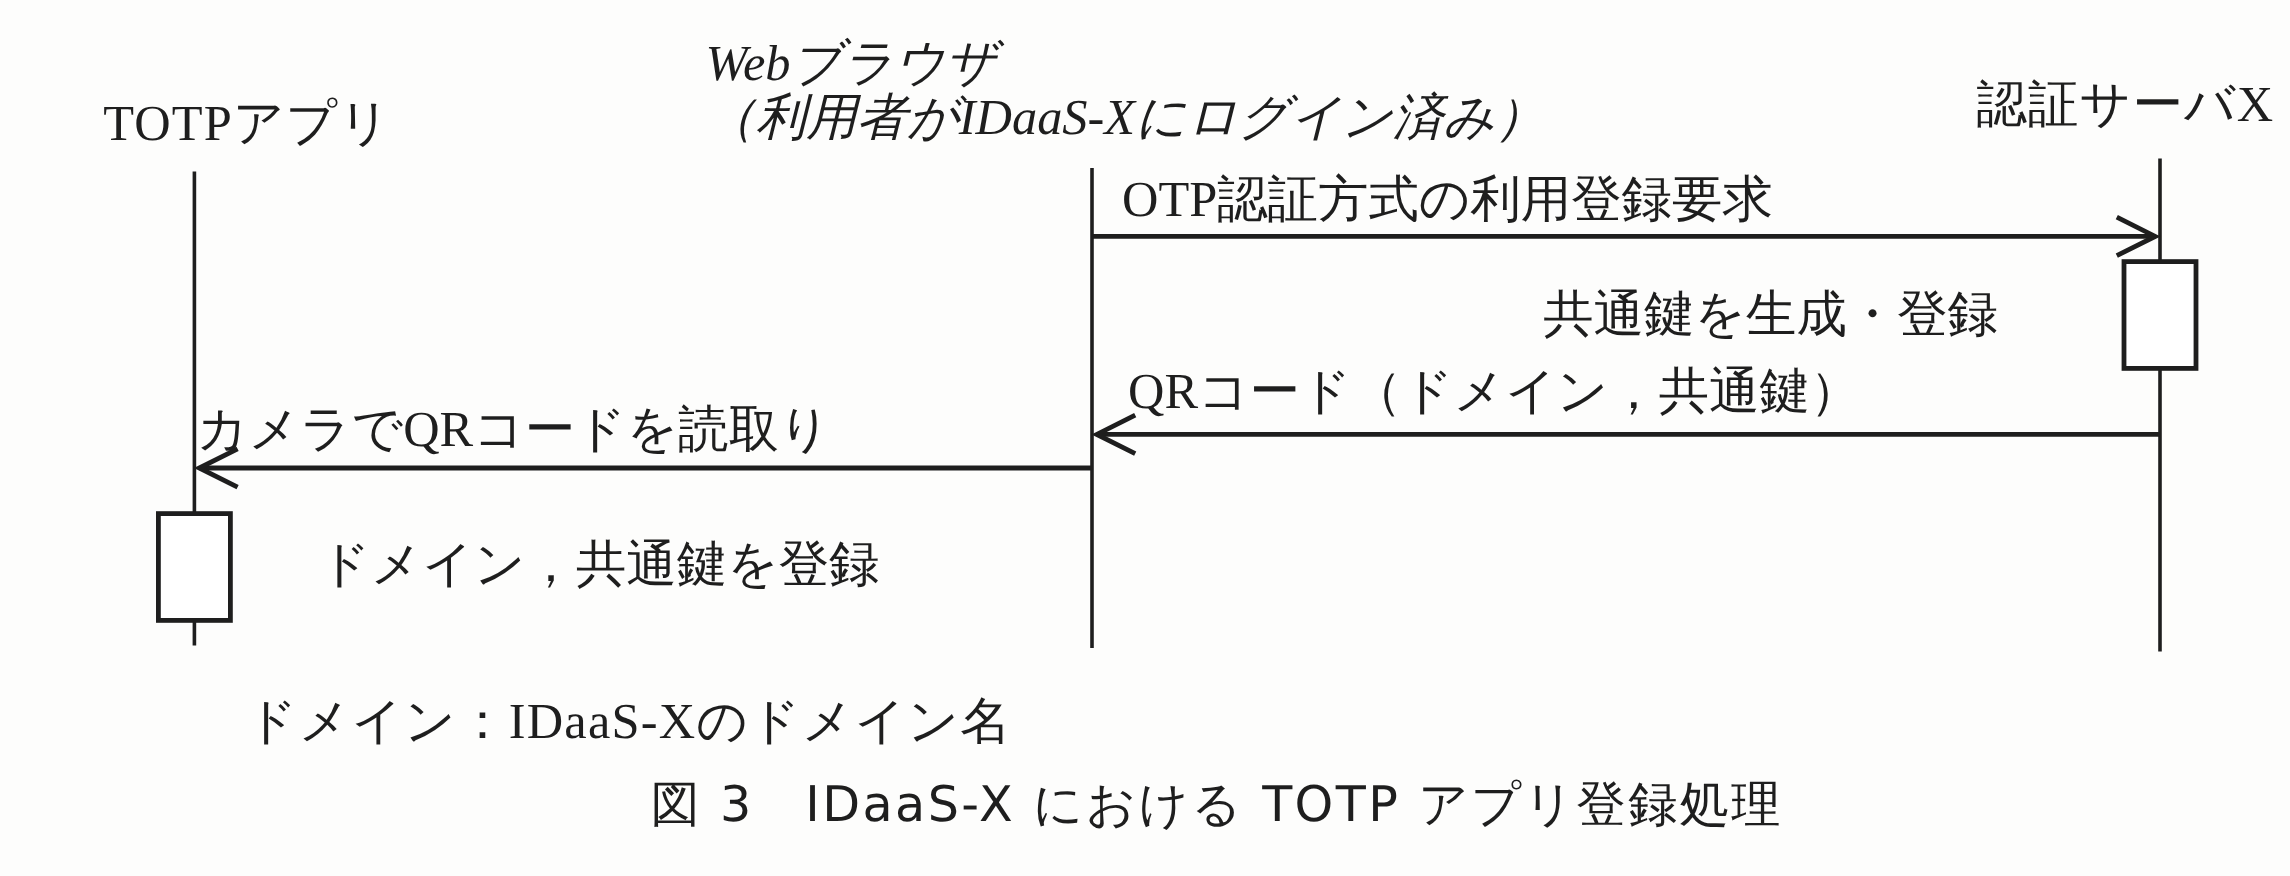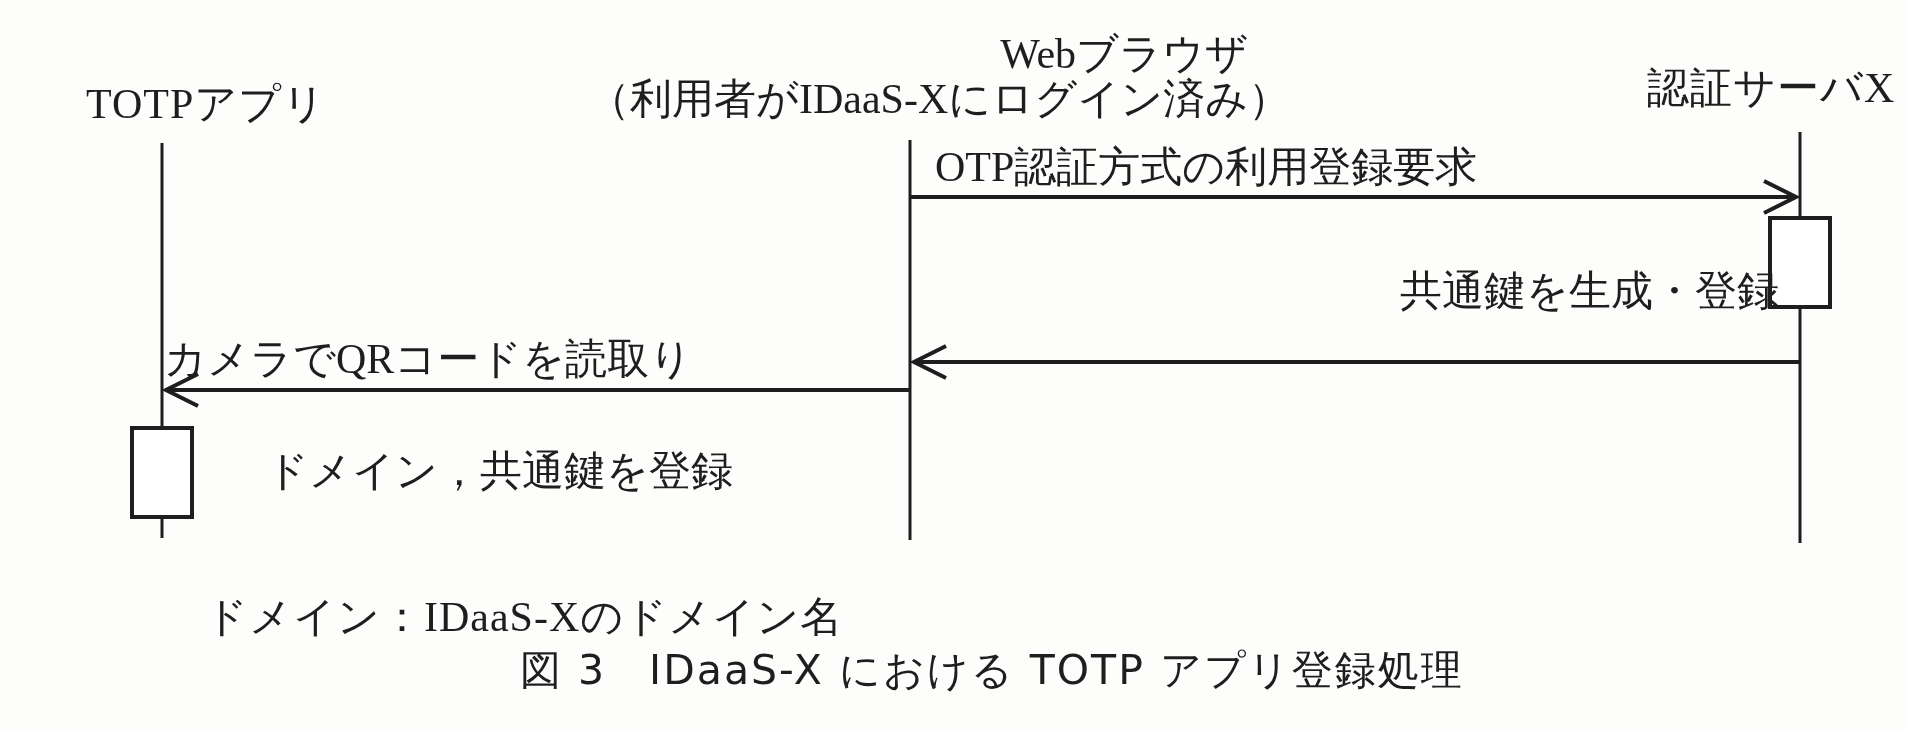--- a/index.html
+++ b/index.html
@@ -22,26 +22,27 @@
   .stage svg{position:absolute;left:0;top:0;}
   .label{
     position:absolute;
     font-size:42px;
     line-height:1.08;
     white-space:nowrap;
     color:var(--ink);
   }
   .actor-label{letter-spacing:1px;text-align:right;}
   .web-label{
-    text-align:right;
+    text-align:left;
     width:660px;
     letter-spacing:0px;
+    font-style:italic;
   }
   .msg-label{letter-spacing:0px;}
-  .note-label{letter-spacing:1px;margin-top:15px;}
+  .note-label{letter-spacing:1px;}
   .caption-label{
     font-family:"DejaVu Sans","Liberation Sans",sans-serif;
     font-size:41px;
     letter-spacing:2px;
   }
   line,polyline,rect{
     stroke:var(--ink);
   }
 </style>
 </head>
@@ -72,24 +73,25 @@
 
   <div class="label web-label" style="left:588px;top:32px;">
     <div>Webブラウザ</div>
     <div>（利用者がIDaaS-Xにログイン済み）</div>
   </div>
 
   <div class="label actor-label" style="left:1647px;top:66px;">認証サーバX</div>
 
   <div class="label msg-label" style="left:935px;top:145px;">OTP認証方式の利用登録要求</div>
 
+  <div class="label msg-label" style="left:940px;top:305px;">QRコード（ドメイン，共通鍵）</div>
 
   <div class="label msg-label" style="left:164px;top:337px;">カメラでQRコードを読取り</div>
 
-  <div class="label msg-label" style="left:1779px;top:241px;transform:translateX(-100%);margin-top:28px;">共通鍵を生成・登録</div>
+  <div class="label msg-label" style="left:1665px;top:241px;transform:translateX(-100%);">共通鍵を生成・登録</div>
 
   <div class="label msg-label" style="left:218px;top:449px;margin-left:48px;">ドメイン，共通鍵を登録</div>
 
   <div class="label note-label" style="left:205px;top:580px;">ドメイン：IDaaS-Xのドメイン名</div>
 
-  <div class="label caption-label" style="left:520px;top:648px;">図 3　IDaaS-X における TOTP アプリ登録処理</div>
+  <div class="label caption-label" style="left:542px;top:648px;">図 3　IDaaS-X における TOTP アプリ登録処理</div>
 
 </div>
 
 </body></html>

